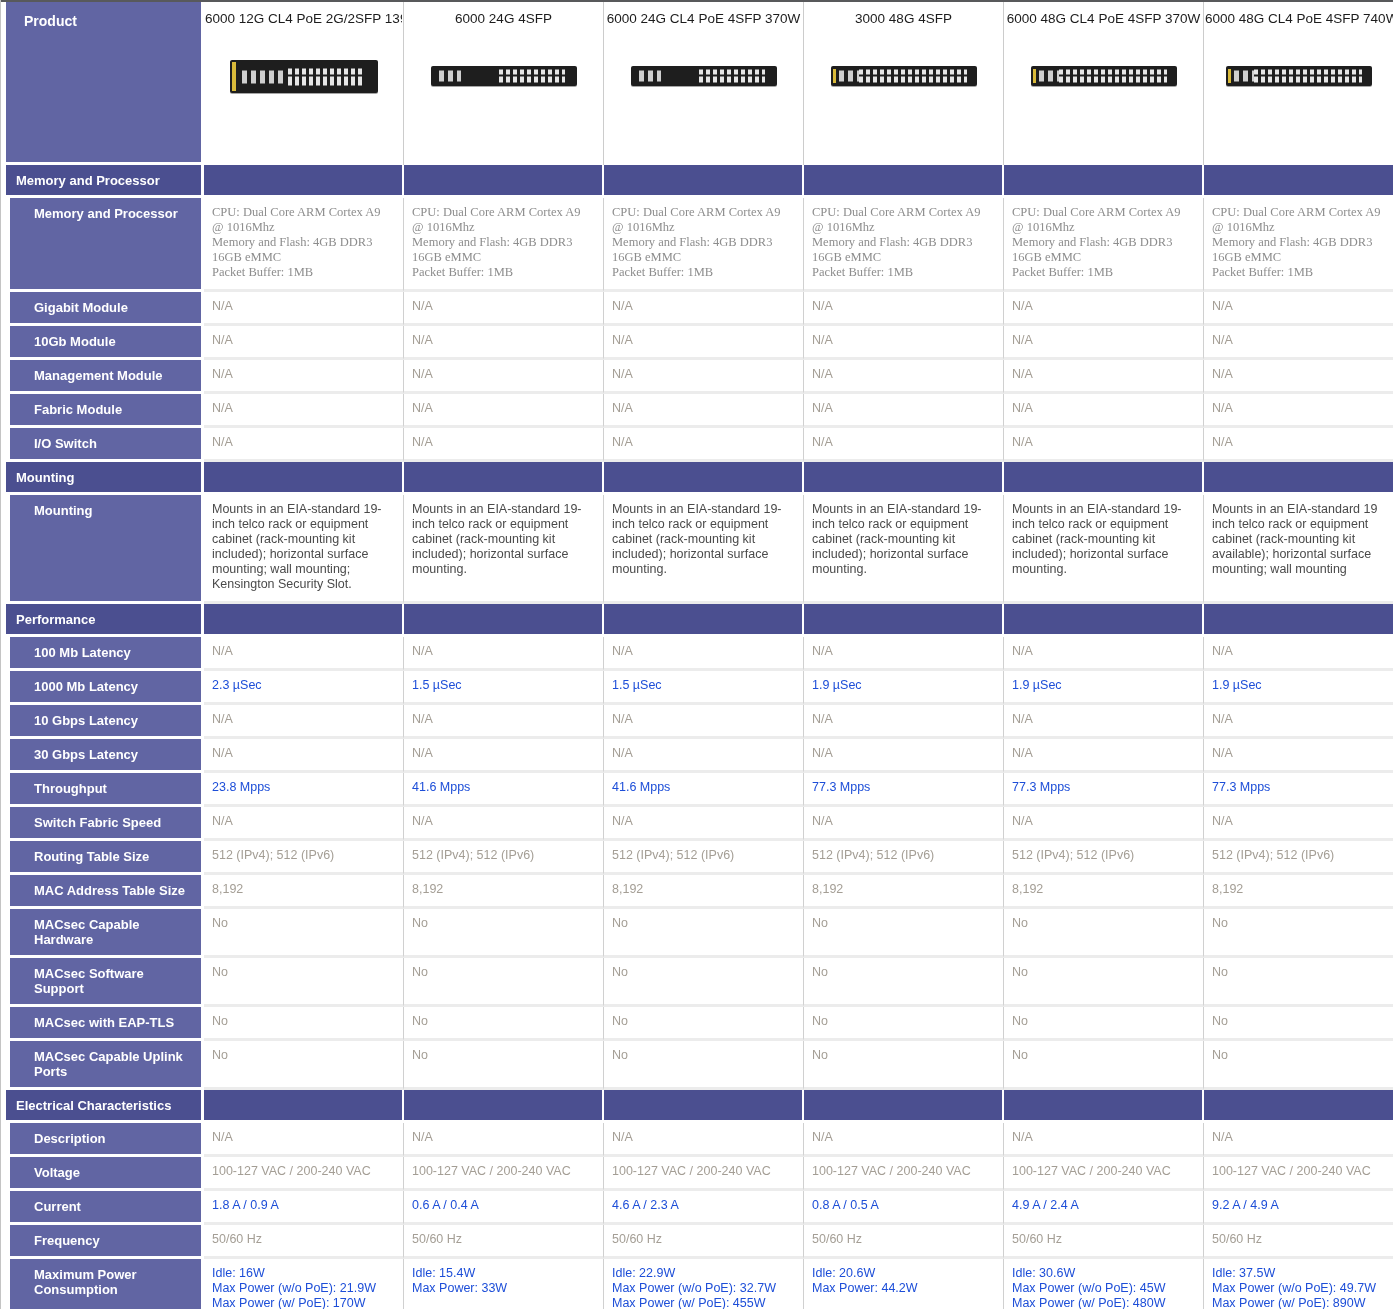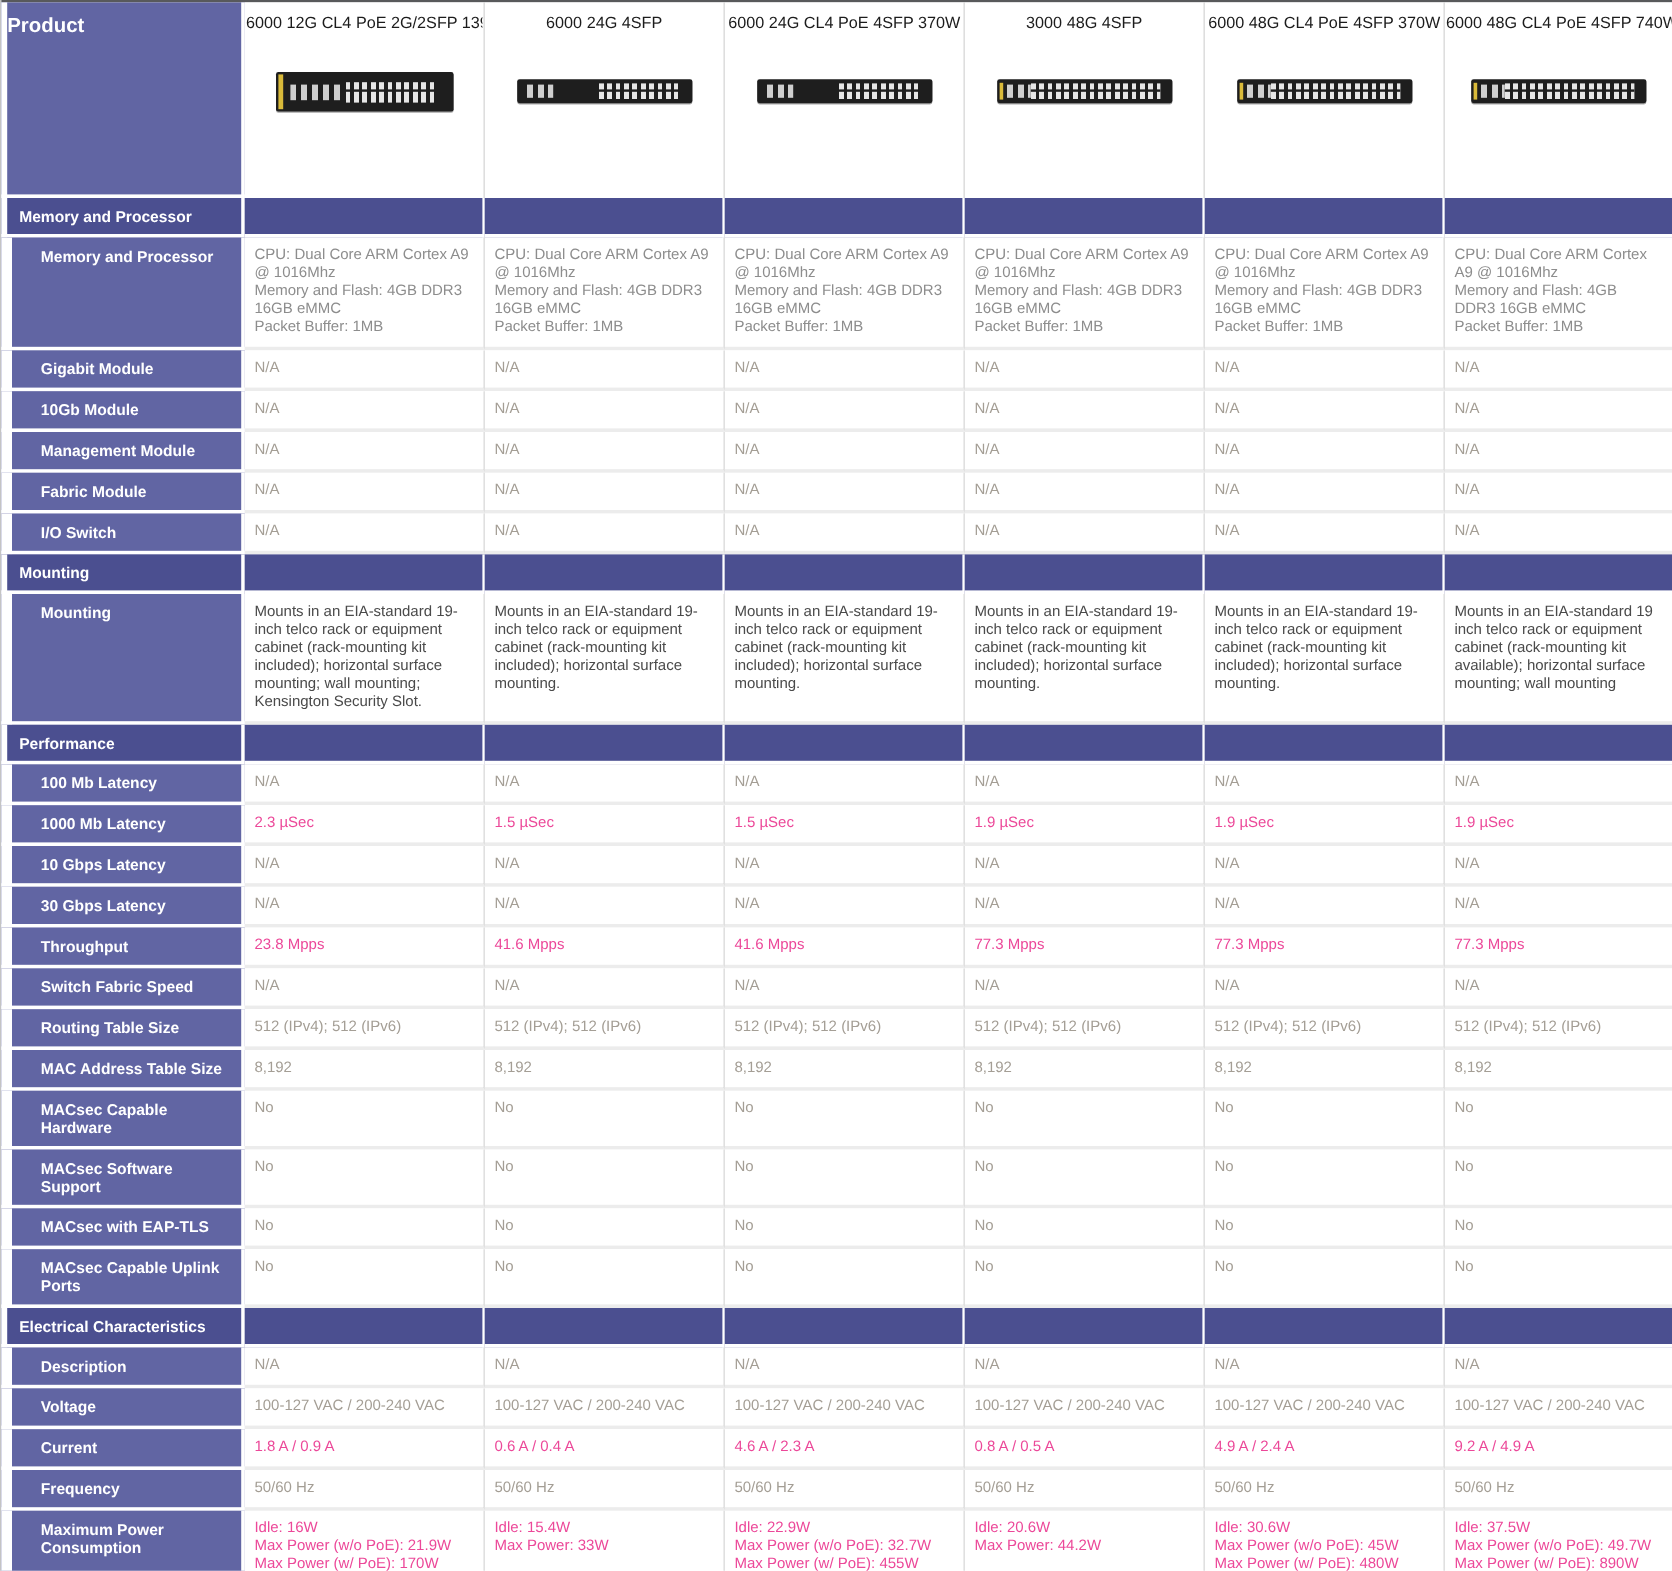--- a/index.html
+++ b/index.html
@@ -13,21 +13,21 @@
     width:1393px;border-top:2px solid #58595b;
   }
   
   th{font-weight:bold;text-align:left;}
   .label-cell{
     background:#6165a3;color:#fff;font-size:13px;line-height:15px;
     vertical-align:top;padding:8px 8px 8px 24px;
     border-left:9px solid #fff;border-right:3px solid #fff;border-bottom:3px solid #fff;
   }
   .product-label{
-    padding-top:12px;padding-left:0;border-left:5px solid #fff;font-size:17px;
+    padding-top:12px;padding-left:18px;border-left:5px solid #fff;font-size:14px;
   }
   
   .sec-cell{
     background:#4b4f90;height:22px;border-bottom:3px solid #fff;border-right:2px solid #fff;
   }
   .sec-cell:last-child{border-right:none;}
   .sec-label{
     color:#fff;font-weight:bold;font-size:13px;padding:4px 6px 4px 10px;
     border-left:5px solid #fff;border-right:3px solid #fff;
   }
@@ -57,23 +57,23 @@
   .sw24 .ports{right:12px;width:66px;height:13px;}
   .sw48 .ports{right:10px;width:108px;height:13px;}
   
   .data-cell{
     background:#fff;vertical-align:top;font-size:12.5px;line-height:15px;
     padding:7px 10px 9px 8px;white-space:pre-line;
     border-right:1px solid #d0d0d0;border-bottom:3px solid #ececec;
   }
   .data-cell:last-child{border-right:none;}
   .style-muted .data-cell{color:#a49e95;}
-  .style-gray  .data-cell{color:#8d8d8d;}
+  .style-gray  .data-cell{color:#8d8d8d;font-family:Liberation Serif, serif;}
   .style-dark  .data-cell{color:#4a4a4a;}
-  .style-strong .data-cell{color:#ec4899;}
+  .style-strong .data-cell{color:#1d4ed8;}
 </style>
 </head>
 <body>
 
 <table>
   <colgroup>
     <col style="width:203px">
       <col style="width:200px">
       <col style="width:200px">
     <col style="width:200px">

